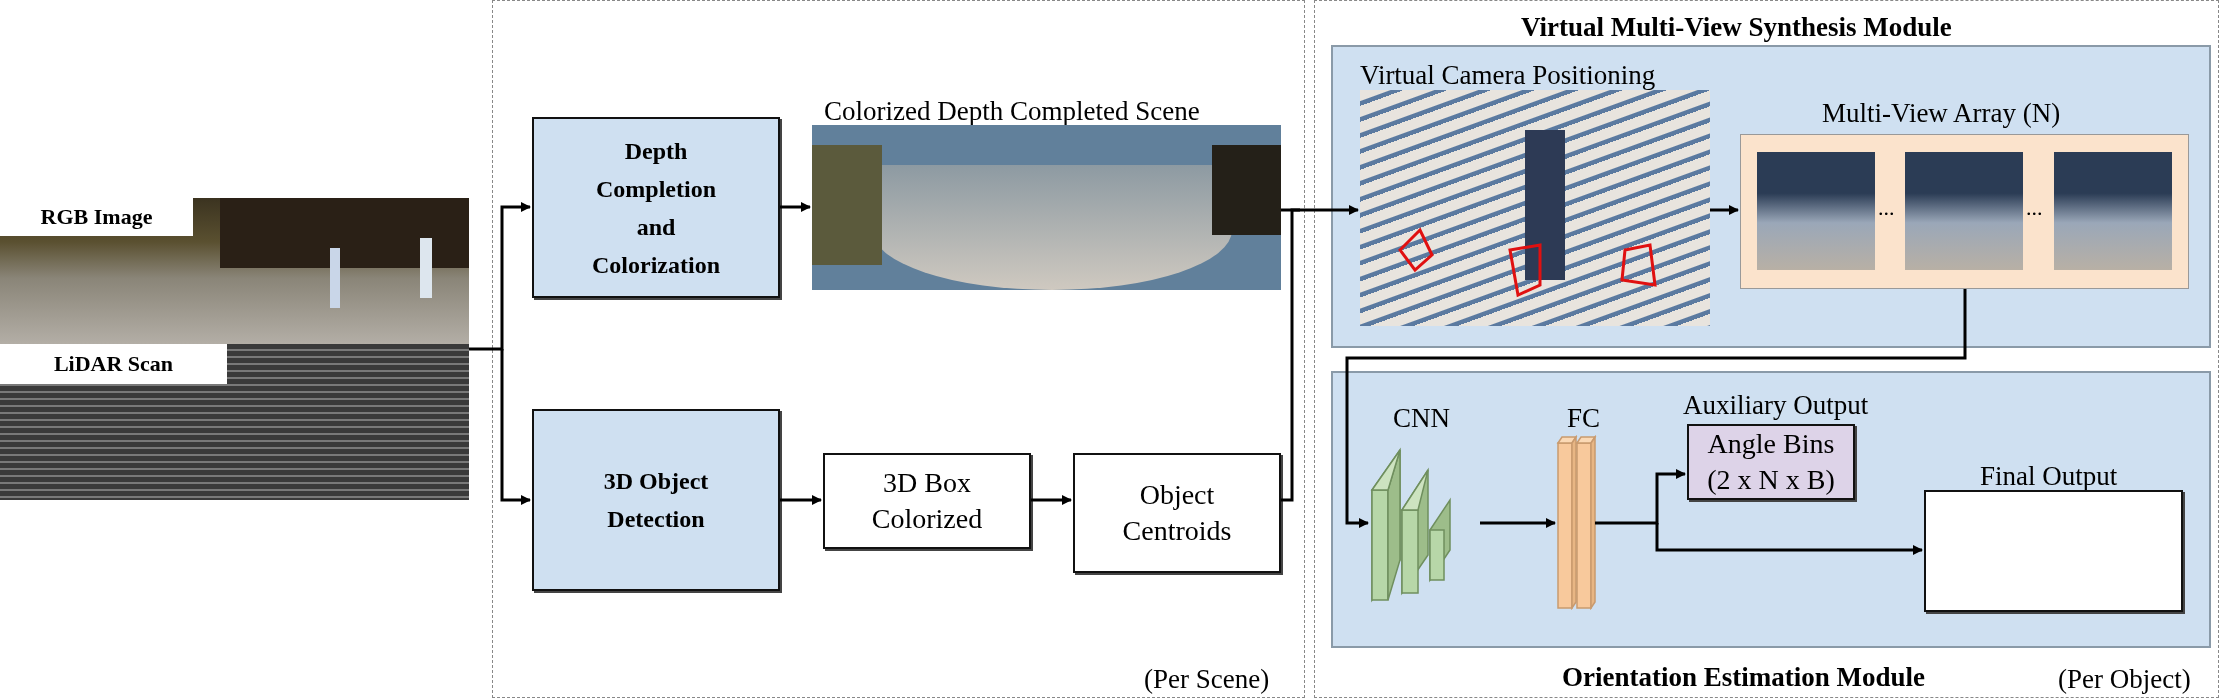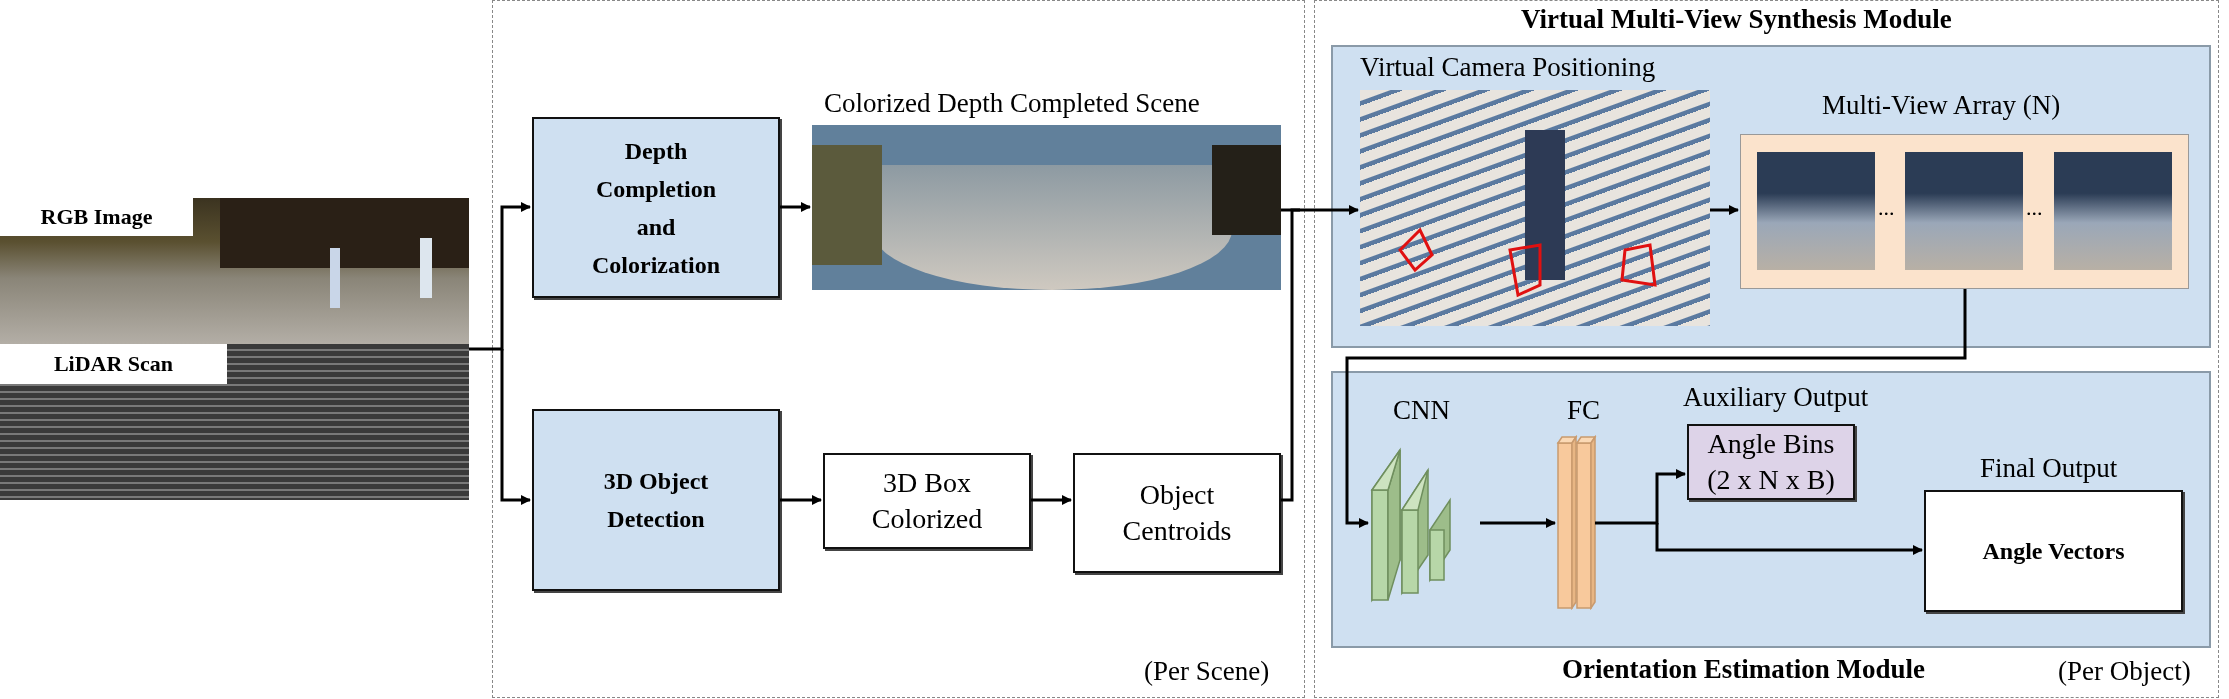--- a/index.html
+++ b/index.html
@@ -4,21 +4,21 @@
 <style>
   html,body{margin:0;padding:0;background:#fff;}
   body{width:2229px;height:699px;position:relative;overflow:hidden;font-family:"Liberation Serif","DejaVu Serif",serif;color:#000;}
   .abs{position:absolute;}
   .dash{position:absolute;border:1.5px dashed #888;box-sizing:border-box;}
   .box{position:absolute;border:2px solid #111;box-sizing:border-box;display:flex;align-items:center;justify-content:center;text-align:center;box-shadow:2px 2px 0 #444;}
   .blue{background:#cfe0f1;}
   .bold{font-weight:bold;}
   .t30{font-size:24px;line-height:38px;}
   .t28{font-size:28px;line-height:36px;}
-  .lbl{position:absolute;font-size:27px;white-space:nowrap;}
+  .lbl{position:absolute;font-size:27px;white-space:nowrap;margin-top:8px;}
   .module{position:absolute;background:#cfe0f1;border:2px solid #8a9aa8;box-sizing:border-box;}
   svg.wires{position:absolute;left:0;top:0;pointer-events:none;}
   .photo{position:absolute;overflow:hidden;}
   .inlabel{position:absolute;background:#fff;font-weight:bold;font-size:22px;display:flex;align-items:center;justify-content:center;}
 </style>
 </head>
 <body>
 
 <div class="dash" style="left:492px;top:0;width:813px;height:698px;"></div>
 <div class="dash" style="left:1314px;top:0;width:905px;height:698px;"></div>
@@ -115,21 +115,20 @@
 <div class="lbl" style="left:1683px;top:382px;">Auxiliary Output</div>
 <div class="box t28" style="left:1687px;top:424px;width:168px;height:76px;background:#ddd3e8;">
   <div>
       <div>Angle Bins</div>
       <div>(2 x N x B)</div>
     </div>
 </div>
 <div class="lbl" style="left:1980px;top:453px;">Final Output</div>
 <div class="box bold t30" style="left:1924px;top:490px;width:259px;height:122px;background:#fff;">
   <div>
-      <div>Angle Vectors</div>
     </div>
 </div>
 <div class="lbl bold" style="left:1562px;top:654px;">Orientation Estimation Module</div>
 <div class="lbl" style="left:2058px;top:656px;">(Per Object)</div>
 
 <svg class="wires" width="2229" height="699">
   <defs>
     <marker id="ah" markerWidth="10" markerHeight="10" refX="9" refY="5" orient="auto" markerUnits="userSpaceOnUse">
       <path d="M0,0 L10,5 L0,10 z" fill="#000"></path>
     </marker>

